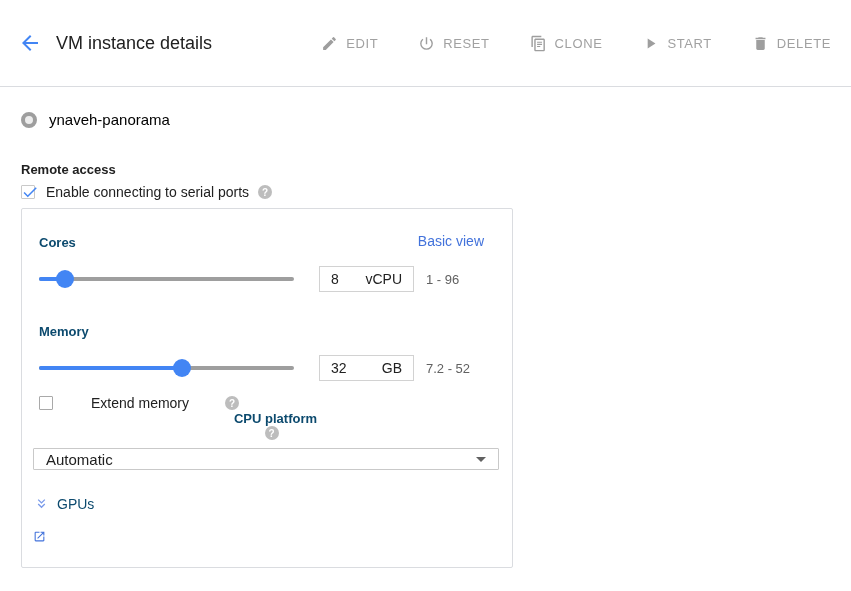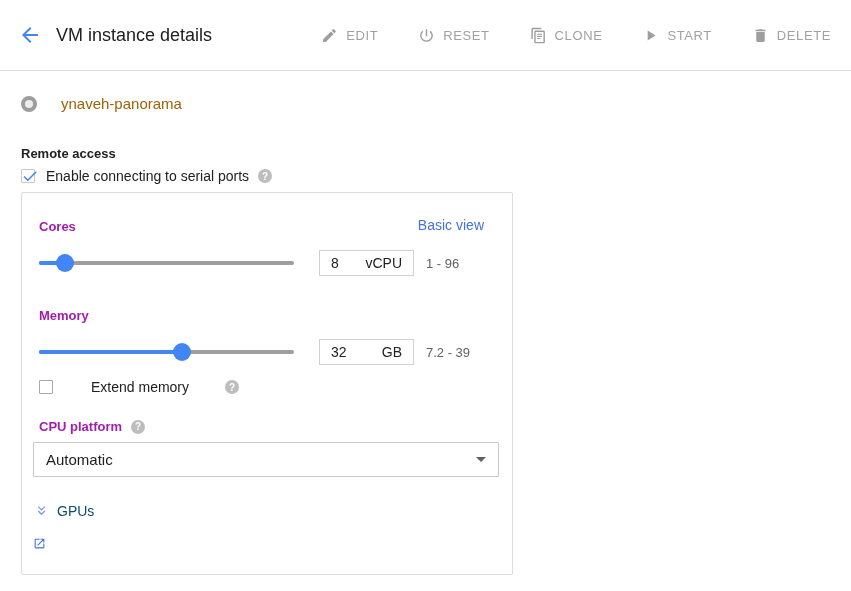--- a/index.html
+++ b/index.html
@@ -1,60 +1,60 @@
 <!DOCTYPE html>
 <html><head>
 <meta charset="utf-8">
 <style>
   * { box-sizing: border-box; margin: 0; padding: 0; }
   html,body { width: 851px; height: 591px; background:#fff; font-family:"Liberation Sans", sans-serif; color:#212121; overflow:hidden; }
 
   
-  .header { height:71px; display:flex; align-items:center; padding-left:18px; background:#fff; border-bottom:1px solid #dadce0; }
+  .header { height:87px; display:flex; align-items:center; padding-left:18px; background:#fff; border-bottom:1px solid #dadce0; }
   .back-btn { width:24px; height:24px; flex:0 0 auto; cursor:pointer; }
   .page-title { font-size:18px; color:#212121; margin-left:14px; font-weight:400; }
   .toolbar { margin-left:auto; margin-right:20px; display:flex; gap:40px; }
   .tb-btn { display:flex; align-items:center; gap:8px; color:#a1a1a1; font-size:13px; letter-spacing:.6px; cursor:default; }
   .tb-btn svg { width:17px; height:17px; fill:#9e9e9e; }
 
   
   .main { padding:0 21px; }
   .instance-row { display:flex; align-items:center; margin-top:24px; }
   .status-icon { width:16px; height:16px; border-radius:50%; border:4.5px solid #9e9e9e; background:#ededed; }
-  .instance-name { margin-left:24px; font-size:15px; color:#a16207; }
+  .instance-name { margin-left:12px; font-size:15px; color:#000000; }
 
   .section-label { font-weight:700; font-size:13px; color:#212121; }
   .remote-access { margin-top:34px; }
   .check-row { display:flex; align-items:center; margin-top:7px; }
   .checkbox { width:14px; height:14px; border:1px solid #a9a9a9; border-radius:1px; background:#fff; position:relative; flex:0 0 auto; cursor:pointer; }
   .checkbox svg { display:none; position:absolute; top:-3px; left:-1px; width:18px; height:18px; fill:#4285f4; }
   .checkbox.checked { border-color:#c9c9c9; }
   .checkbox.checked svg { display:block; }
   .check-label { margin-left:11px; font-size:14px; color:#212121; }
   .help-icon { width:14px; height:14px; border-radius:50%; background:#bdbdbd; color:#fff; font-size:10px; font-weight:700; display:inline-flex; align-items:center; justify-content:center; margin-left:9px; flex:0 0 auto; }
   .help-icon::after { content:"?"; }
 
   .machine-type { margin-top:23px; }
   .section-desc { font-size:13px; color:#757575; margin-top:3px; }
 
   
   .card { position:relative; margin-top:8px; width:492px; border:1px solid #dadce0; border-radius:2px; background:#fff; padding:26px 0 24px 0; }
   .basic-view { position:absolute; top:24px; right:28px; font-size:14px; color:#4272db; cursor:pointer; text-decoration:none; }
-  .field-label { font-weight:700; font-size:13px; color:#a21caf; margin-left:17px; }
+  .field-label { font-weight:700; font-size:13px; color:#0c4a6e; margin-left:17px; }
   .slider-row { display:flex; align-items:center; margin-top:16px; margin-left:17px; height:26px; }
   .slider { position:relative; width:255px; height:18px; flex:0 0 auto; }
   .slider-track { position:absolute; top:7px; left:0; width:100%; height:4px; background:#9e9e9e; border-radius:2px; }
   .slider-fill { position:absolute; top:7px; left:0; height:4px; background:#4285f4; border-radius:2px; }
   .slider-thumb { position:absolute; top:9px; width:18px; height:18px; border-radius:50%; background:#4285f4; transform:translate(-50%,-50%); cursor:pointer; }
   .value-box { width:95px; height:26px; border:1px solid #d2d2d2; display:flex; align-items:center; justify-content:space-between; padding:0 11px; margin-left:25px; font-size:14px; color:#212121; background:#fff; }
   .range-text { margin-left:12px; font-size:13px; color:#616161; }
   .label-gap { margin-top:32px; }
   .extend-row { margin-top:14px; margin-left:17px;gap:27px; }
-  .cpu-row { margin-top:24px; display:flex; align-items:center; }
-  .select-box { margin-top:8px; margin-left:11px; width:466px; height:35px; border:1px solid #c9c9c9; border-radius:1px; display:flex; align-items:center; padding:0 12px; font-size:15px; color:#212121; cursor:pointer; background:#fff; }
+  .cpu-row { display:flex; align-items:center;flex-direction:column; }
+  .select-box { margin-top:8px; margin-left:11px; width:466px; height:22px; border:1px solid #c9c9c9; border-radius:1px; display:flex; align-items:center; padding:0 12px; font-size:15px; color:#212121; cursor:pointer; background:#fff; }
   .select-caret { margin-left:auto; width:0; height:0; border-left:5px solid transparent; border-right:5px solid transparent; border-top:5px solid #616161; }
   .gpus-row { margin-top:26px; margin-left:12px; display:flex; align-items:flex-start; gap:8px; color:#0c4a6e; font-size:14px; cursor:pointer; }
   .gpus-row svg { width:15px; height:15px; fill:#7b9bea; }
   .doc-link-row { margin-top:18px; margin-left:11px; display:flex; align-items:center; gap:8px; color:#4272db; font-size:14px; cursor:pointer; }
   .doc-link-row svg { width:13px; height:13px; fill:#4272db; }
 </style>
 </head>
 <body>
 
 <div class="header">
@@ -139,21 +139,21 @@
     <div class="slider-row">
       <div class="slider">
         <div class="slider-track"></div>
         <div class="slider-fill" style="width: 56%;"></div>
         <div class="slider-thumb" style="left: 56%;"></div>
       </div>
       <div class="value-box">
         <span>32</span>
         <span>GB</span>
       </div>
-      <span class="range-text">7.2 - 39</span>
+      <span class="range-text">7.2 - 52</span>
     </div>
 
     <div class="check-row extend-row">
       <div class="checkbox">
         
       </div>
       <span class="check-label">Extend memory</span>
       <span class="help-icon"></span>
     </div>
 

